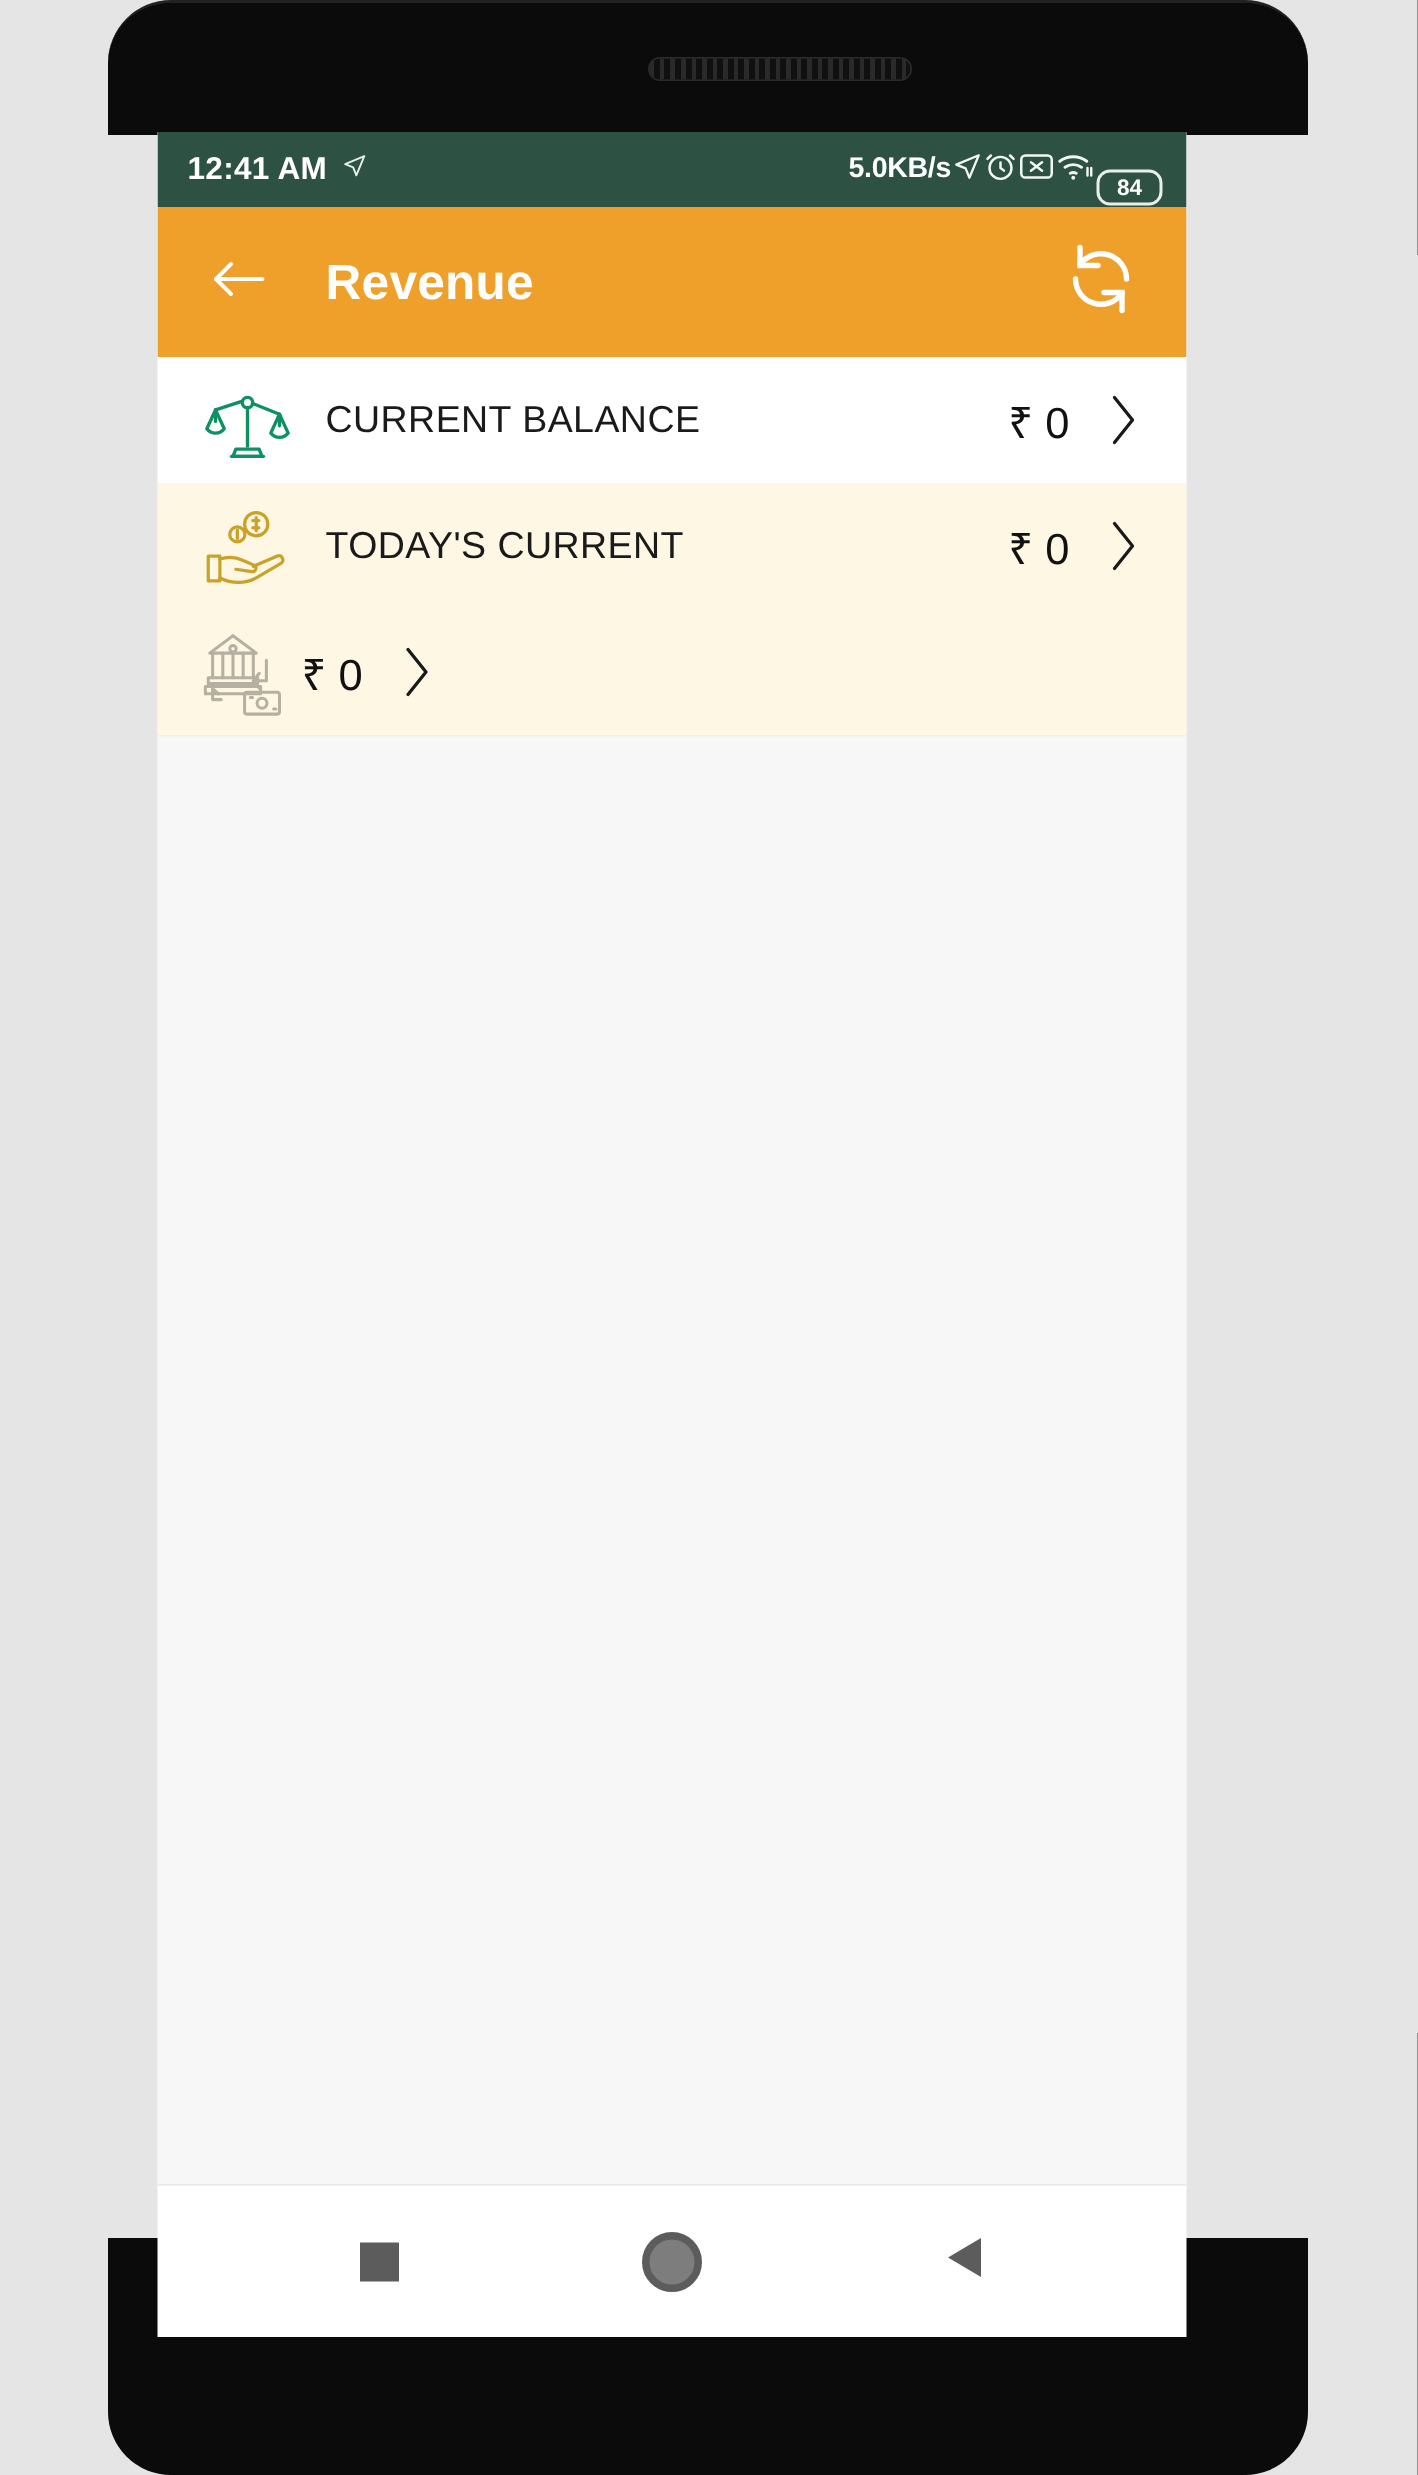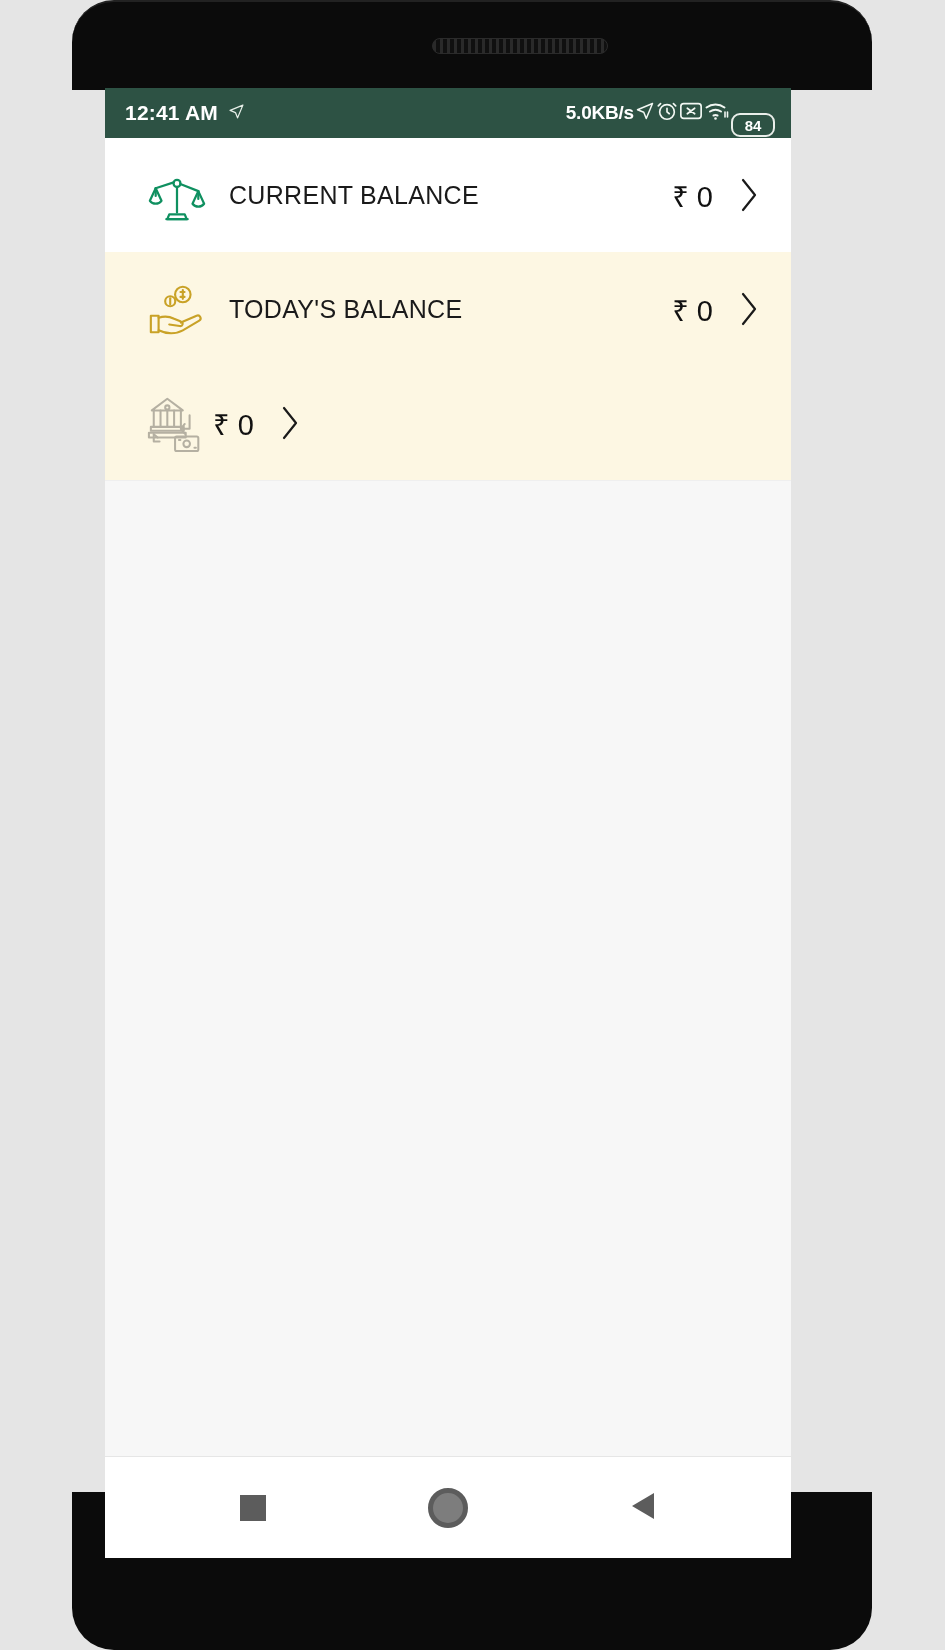--- a/index.html
+++ b/index.html
@@ -136,22 +136,22 @@
   
   #list-area {
     background: #f7f7f7;
     height: calc(100% - 50px - 100px);
     display: flex;
     flex-direction: column;
   }
   .revenue-row {
     display: flex;
     align-items: center;
-    height: 114px;
-    padding: 0 28px 0 36px;
+    height: 84px;
+    padding: 0 28px 0 24px;
     cursor: pointer;
     position: relative;
   }
   .revenue-row .row-icon {
     width: 72px;
     min-width: 72px;
     height: 72px;
     display: flex;
     align-items: center;
     justify-content: center;
@@ -268,20 +268,43 @@
             <path d="M9.5 15.5 a5 5 0 0 1 4 0"></path>
             <circle cx="11.5" cy="18.5" r="1.3" fill="#f2f7f3" stroke="none"></circle>
             <path d="M21 12 v5 M23.5 12 v5" stroke-width="1.6"></path>
           </svg>
         </span>
 
         <span class="battery-pill">84</span>
       </div>
     </div>
 
+    <div id="app-bar">
+      <div id="back-button">
+        <span>
+          <svg width="40" height="32" viewBox="0 0 40 32" fill="none" stroke="#ffffff" stroke-width="2.6" stroke-linecap="round" stroke-linejoin="round">
+            <path d="M36 16 H5"></path>
+            <path d="M15 6 L5 16 L15 26"></path>
+          </svg>
+        </span>
+      </div>
+
+      <div id="app-title">Revenue</div>
+
+      <div id="refresh-button">
+        <span>
+          <svg width="58" height="58" viewBox="0 0 58 58" fill="none" stroke="#ffffff" stroke-width="3.6" stroke-linecap="round" stroke-linejoin="round">
+            <path d="M12 29 a17 17 0 0 0 31 9.5"></path>
+            <path d="M46 29 a17 17 0 0 0 -31 -9.5"></path>
+            <path d="M15 8 L15 20 L27 20" stroke-linejoin="miter"></path>
+            <path d="M43 50 L43 38 L31 38" stroke-linejoin="miter"></path>
+          </svg>
+        </span>
+      </div>
+    </div>
 
     <div id="list-area">
 
       <div class="revenue-row row-white">
         <div class="row-icon">
           <svg width="62" height="62" viewBox="0 0 64 64" fill="none" stroke="#0f9060" stroke-width="2.3" stroke-linecap="round" stroke-linejoin="round">
             <circle cx="32" cy="20" r="3.6"></circle>
             <path d="M32 24 V50"></path>
             <path d="M24 52 h16 l2 5 h-20 z"></path>
             <path d="M21 57 h22"></path>
@@ -307,21 +330,21 @@
           <svg width="62" height="62" viewBox="0 0 64 64" fill="none" stroke="#c9a227" stroke-width="2.2" stroke-linecap="round" stroke-linejoin="round">
             <circle cx="38" cy="17" r="8"></circle>
             <path d="M38 12.5 v9 M35.6 14.5 h4.2 M35.6 19.5 h4.2"></path>
             <circle cx="25" cy="24" r="5.2"></circle>
             <path d="M25 21 v6"></path>
             <path d="M5 39 h8 v17 H5 z"></path>
             <path d="M13 41 c6 -2 12 -1 16 1 l7 3 c3 1.2 2 5 -1.2 4.6 L24 48"></path>
             <path d="M13 54 c8 4 18 4 25 0 l17 -10 c3 -1.8 0.6 -6.4 -2.8 -5 L36 46"></path>
           </svg>
         </div>
-        <div class="row-label">TODAY'S BALANCE</div>
+        <div class="row-label">TODAY'S CURRENT</div>
         <div class="row-amount">₹ 0</div>
         <div class="row-chevron">
           <svg width="22" height="36" viewBox="0 0 22 36" fill="none" stroke="#1a1a1a" stroke-width="2.2" stroke-linecap="round" stroke-linejoin="round">
             <path d="M5 3 L17 18 L5 33"></path>
           </svg>
         </div>
       </div>
 
       <div class="revenue-row row-cream">
         <div class="row-icon">

